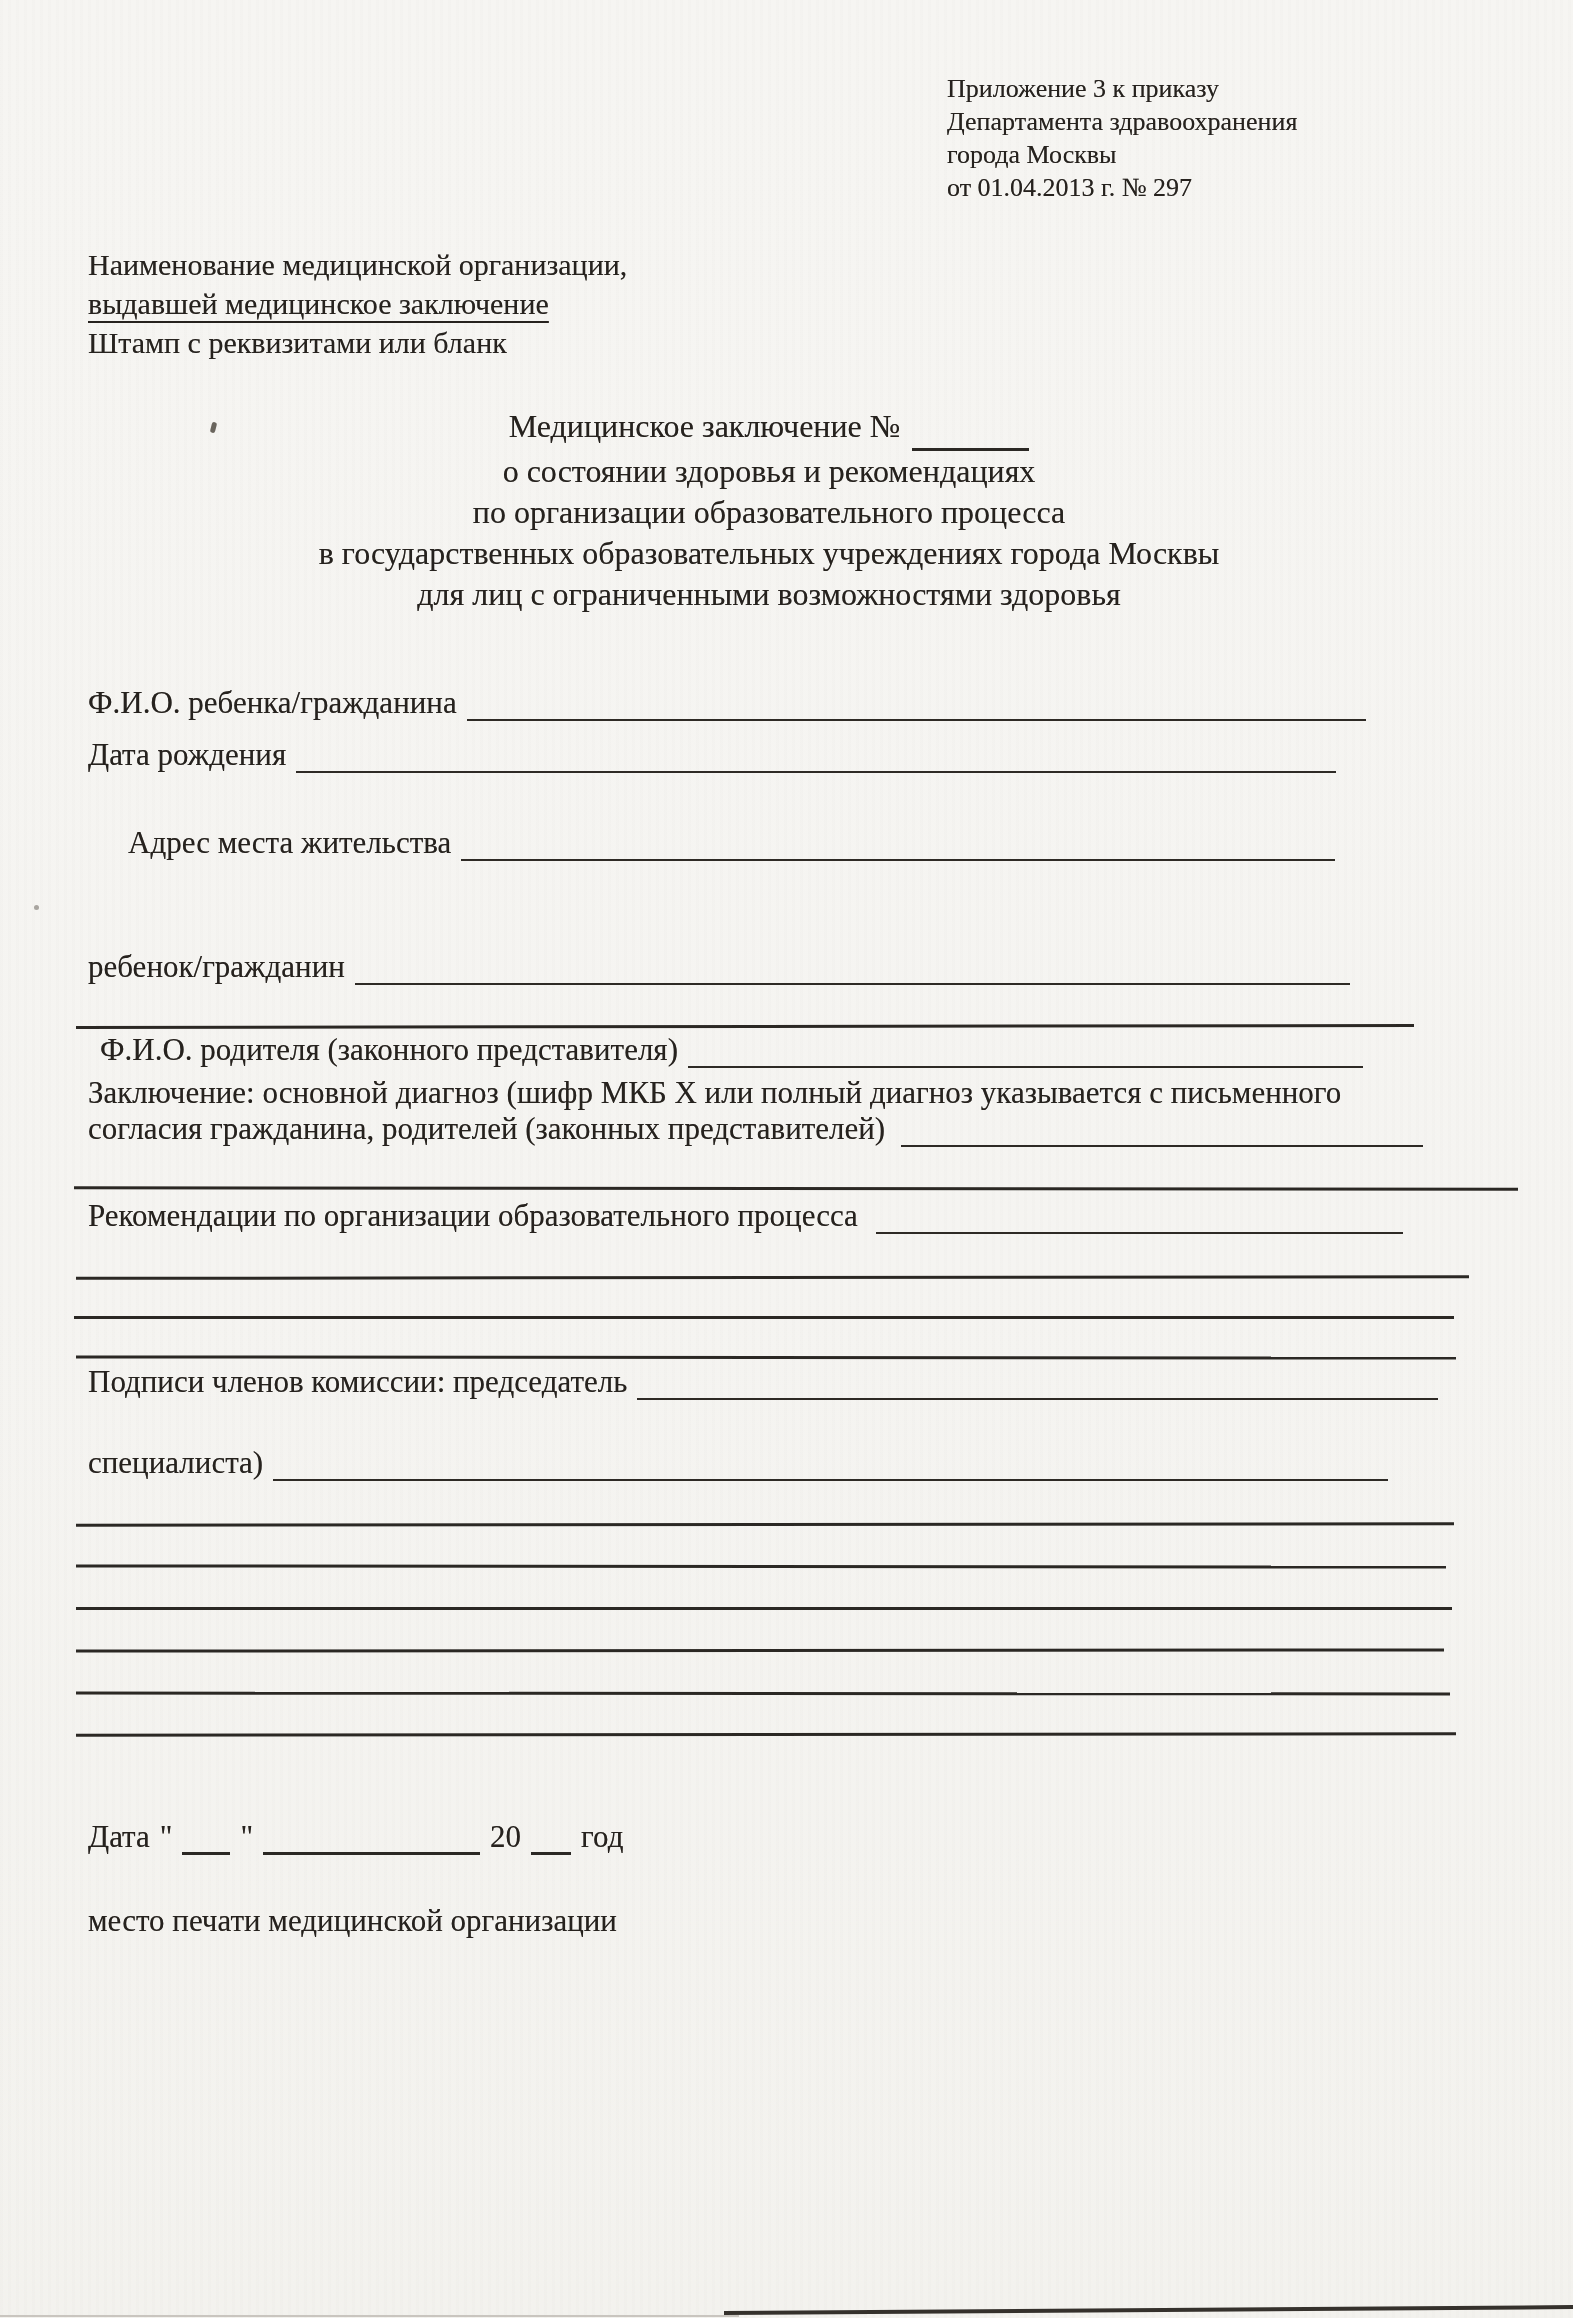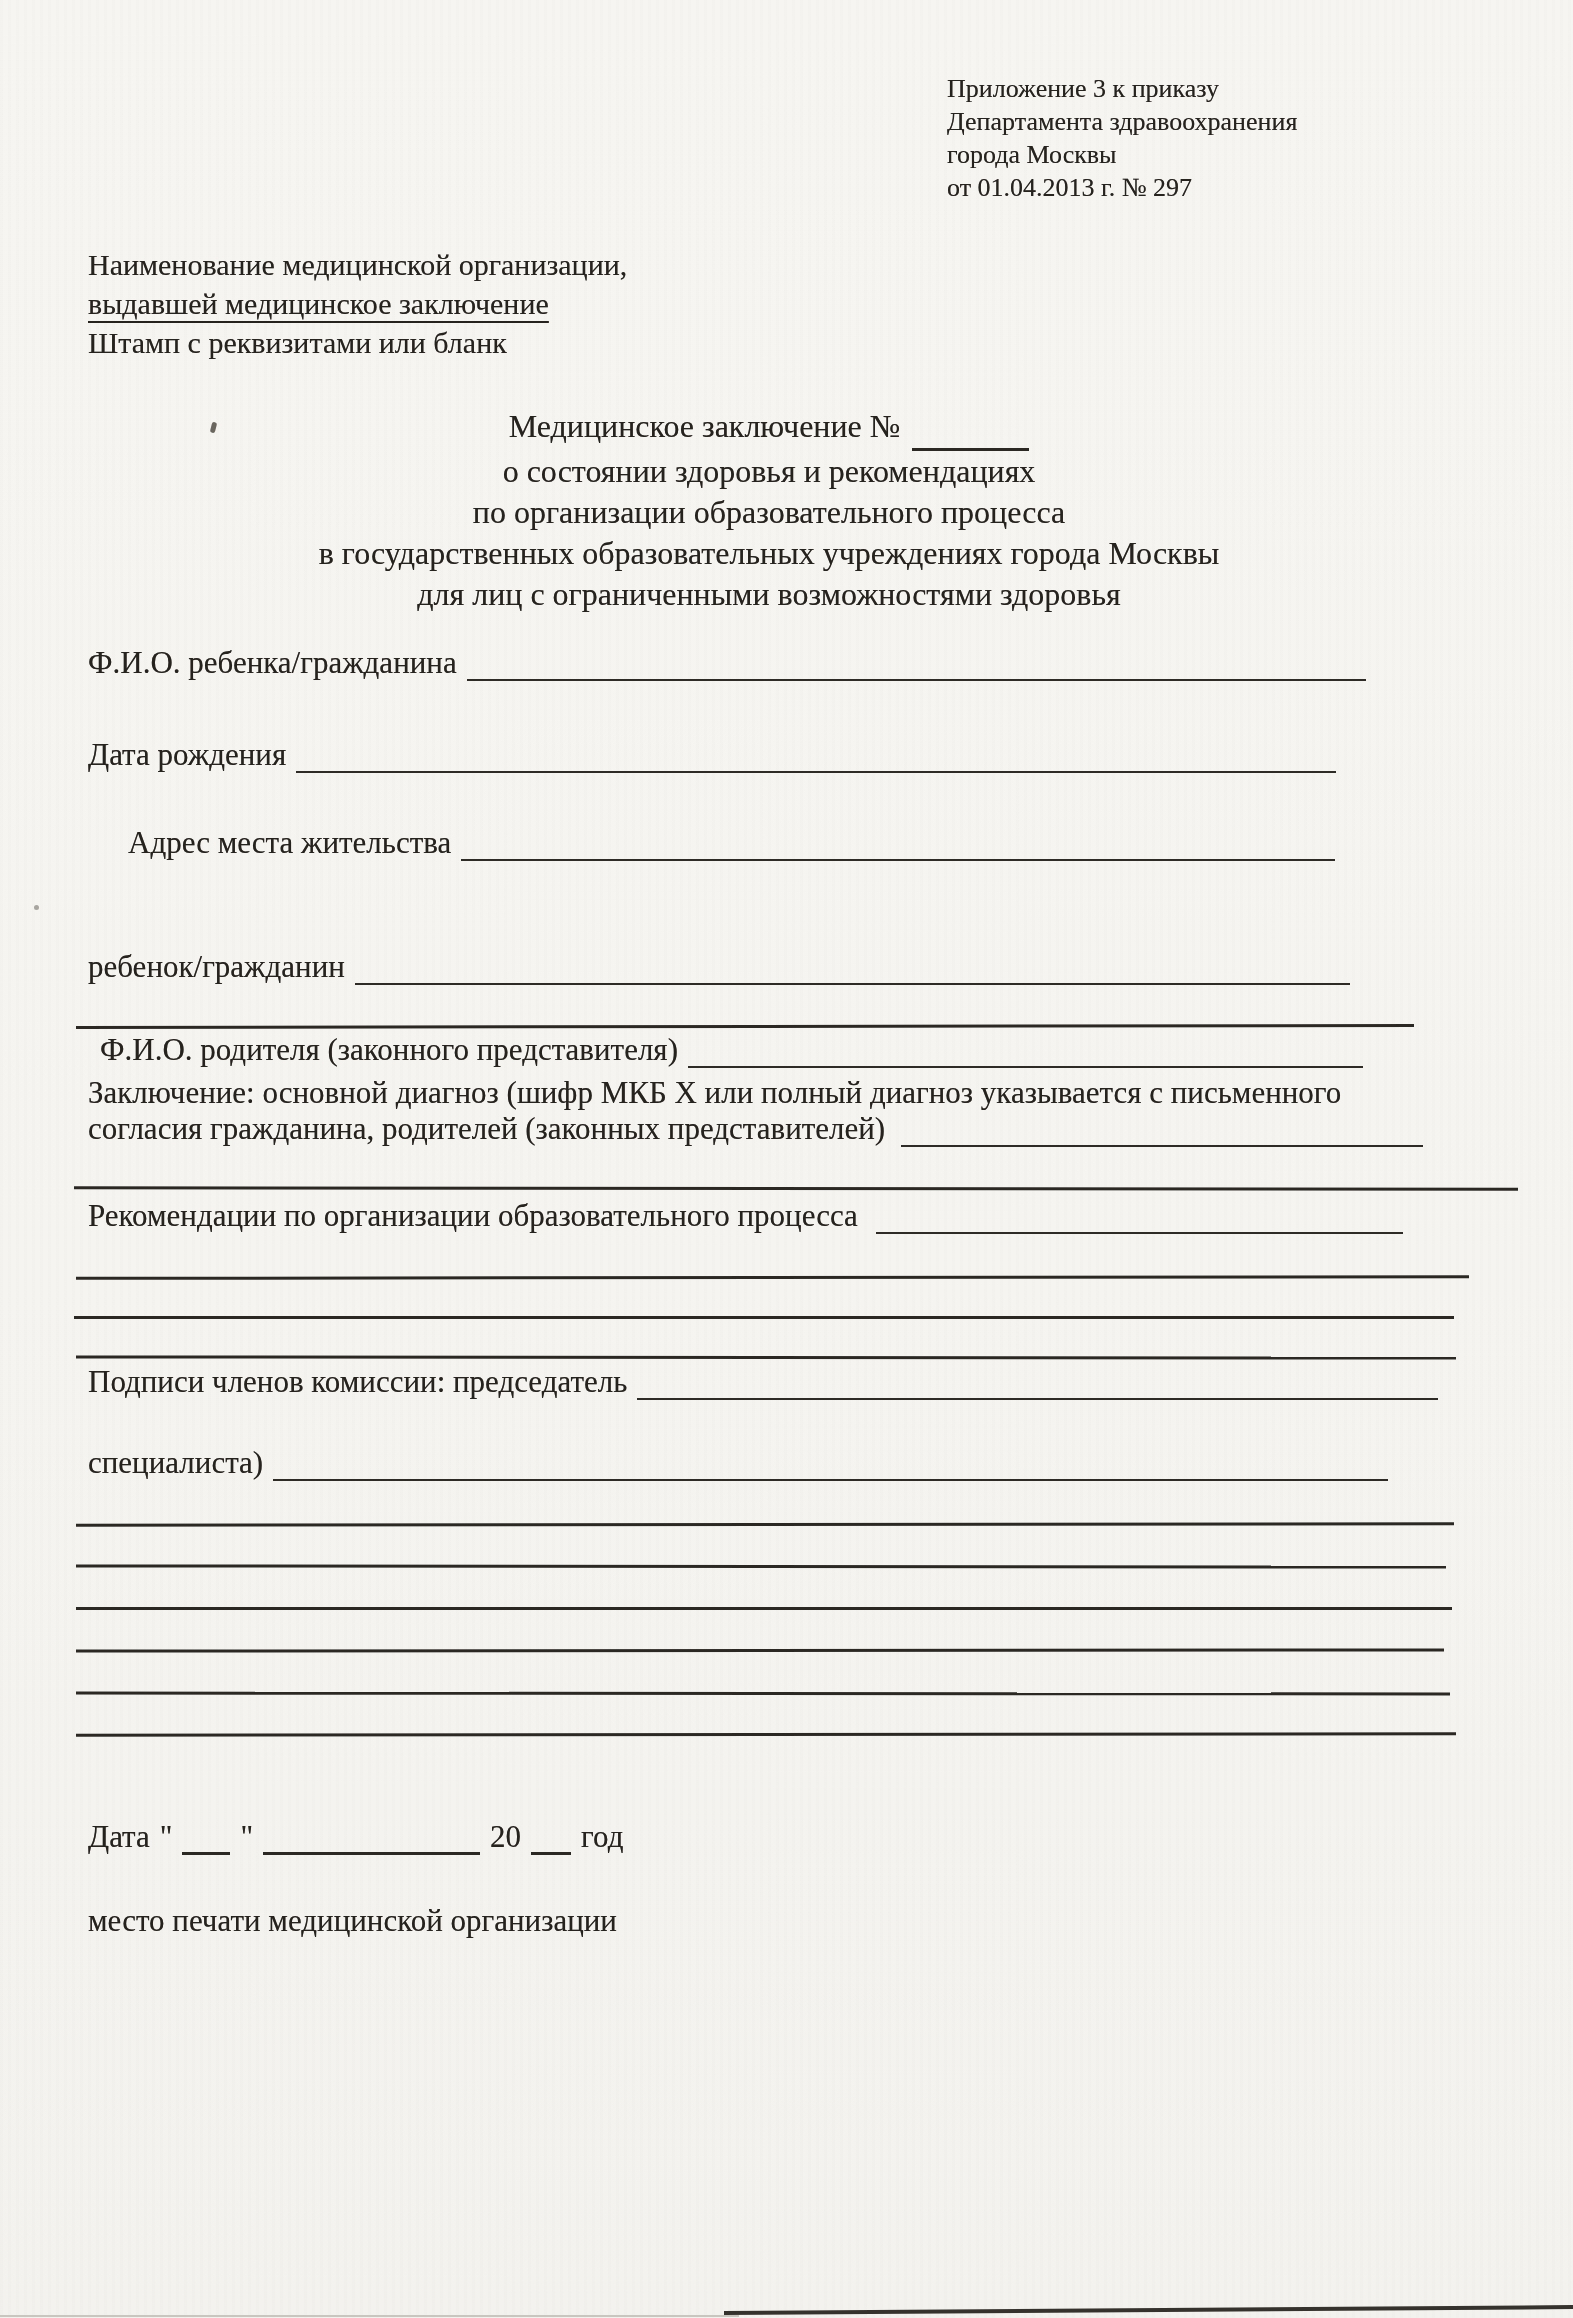--- a/index.html
+++ b/index.html
@@ -51,21 +51,21 @@
   </div>
 
   <div class="abs title">
     <div><span>Медицинское заключение №</span><span class="num-line"></span></div>
     <div>о состоянии здоровья и рекомендациях</div>
     <div>по организации образовательного процесса</div>
     <div>в государственных образовательных учреждениях города Москвы</div>
     <div>для лиц с ограниченными возможностями здоровья</div>
   </div>
 
-  <div class="abs row" style="top:645px;left:88px;right:207px;">
+  <div class="abs row" style="top:685px;left:88px;right:207px;">
     <span>Ф.И.О. ребенка/гражданина</span>
     <span class="fill"></span>
   </div>
 
   <div class="abs row" style="top:737px;left:88px;right:237px;">
     <span>Дата рождения</span>
     <span class="fill"></span>
   </div>
 
   <div class="abs row" style="top:825px;left:88px;right:238px;margin-left:40px;">

